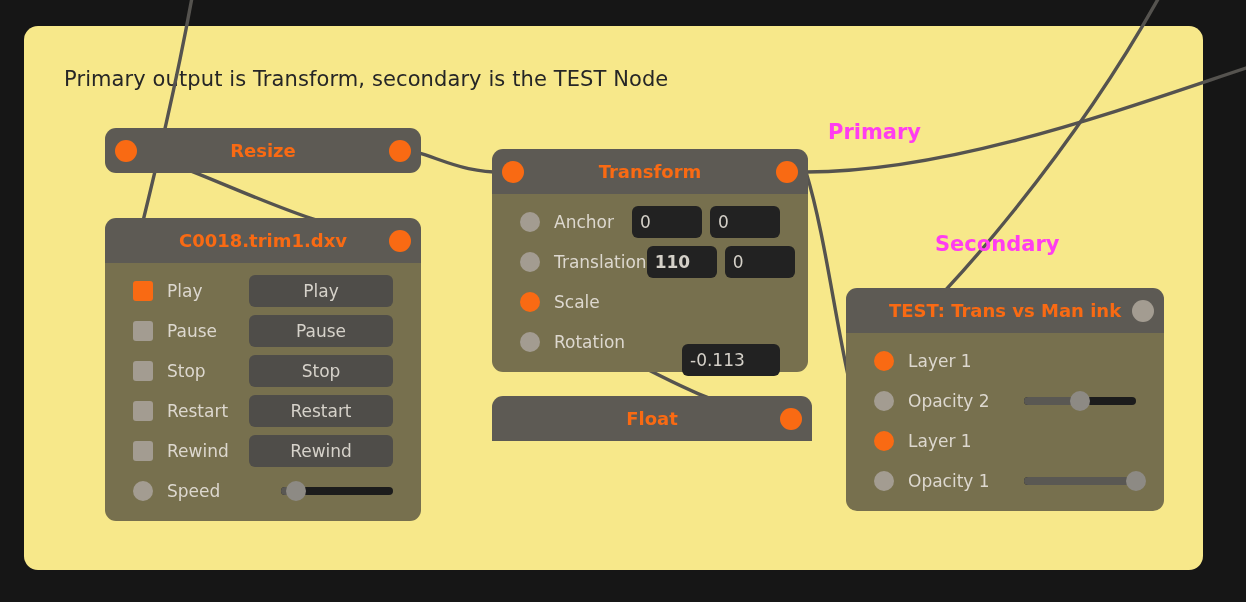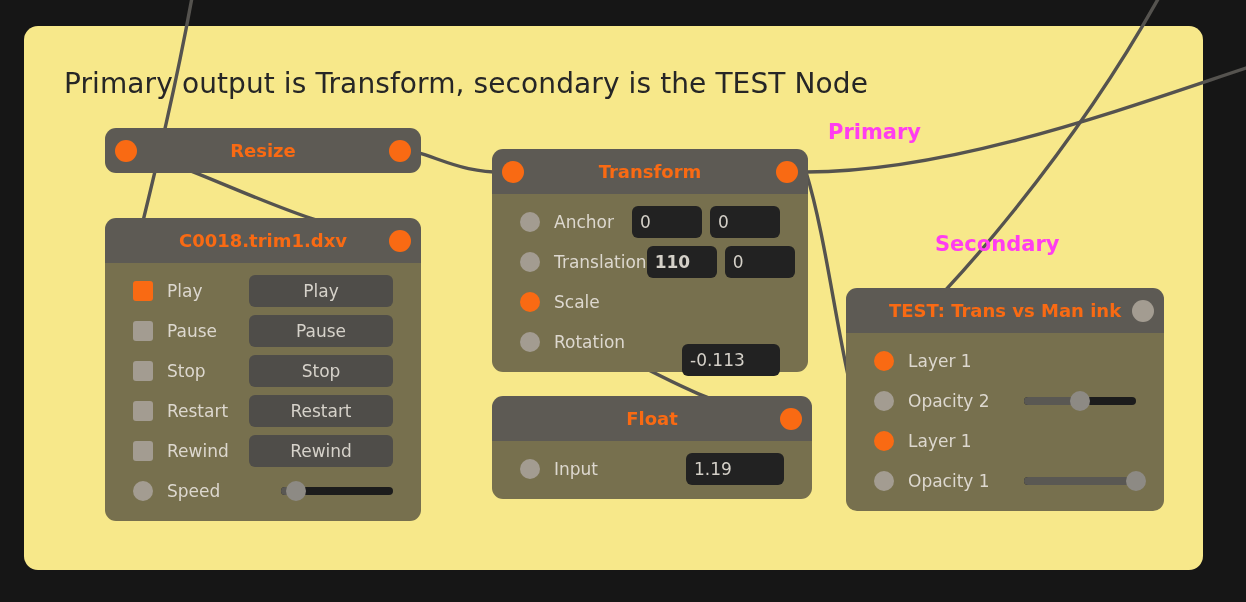--- a/index.html
+++ b/index.html
@@ -11,21 +11,21 @@
   }
   #stage{position:absolute;left:0;top:0;width:1246px;height:602px;}
 
   
   .note-panel{
     position:absolute;left:24px;top:26px;width:1179px;height:544px;
     background:#f7e88a;border-radius:14px;
   }
   .note-title{
     position:absolute;left:40px;top:41px;
-    font-size:28px;color:#262626;letter-spacing:0.1px;white-space:nowrap;
+    font-size:21px;color:#262626;letter-spacing:0.1px;white-space:nowrap;
   }
 
   
   .wires{position:absolute;left:0;top:0;width:1246px;height:602px;pointer-events:none;}
 
   
   .node{position:absolute;border-radius:11px;overflow:visible;}
   .node-head{
     position:relative;height:45px;background:#5d5a54;
     border-radius:11px 11px 0 0;
@@ -184,27 +184,20 @@
             <div class="row-label">Rotation</div>
             <div class="field" style="margin-left: auto; width: 98px; margin-top: 36px;">-0.113</div>
           </div>
         </div>
       </div>
       <div class="node" style="left: 492px; top: 396px; width: 320px;">
         <div class="node-head">
           <div class="node-title">Float</div>
           <div class="port out on"></div>
         </div>
-        <div class="node-body">
-          <div class="row">
-            <div class="row-dot off"></div>
-            <div class="row-label">Input</div>
-            <div class="field" style="margin-left: auto; width: 98px;">1.19</div>
-          </div>
-        </div>
       </div>
       <div class="node" style="left: 846px; top: 288px; width: 318px;">
         <div class="node-head">
           <div class="node-title">TEST: Trans vs Man ink</div>
           <div class="port out off"></div>
         </div>
         <div class="node-body">
           <div class="row">
             <div class="row-dot on"></div>
             <div class="row-label">Layer 1</div>

